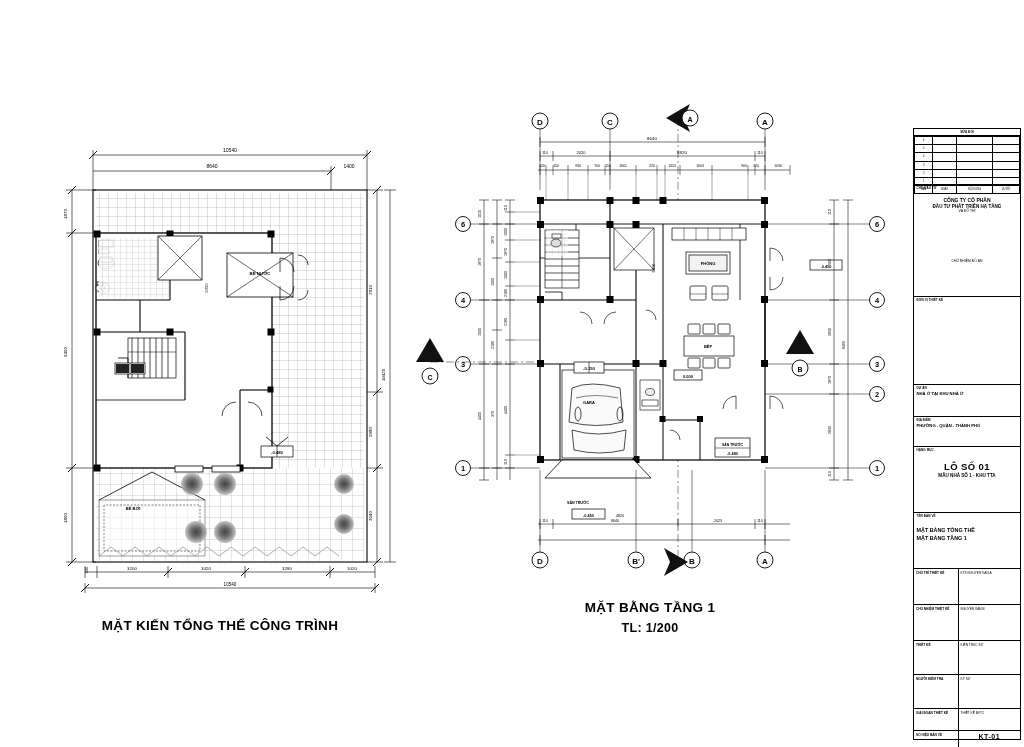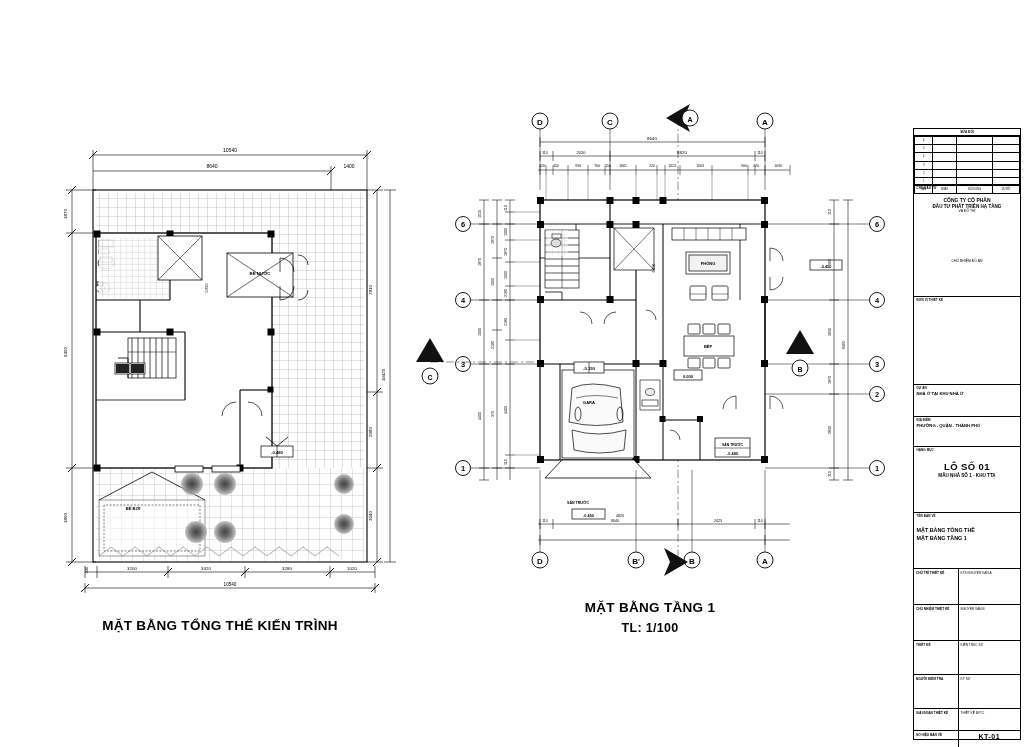--- a/index.html
+++ b/index.html
@@ -768,24 +768,24 @@
           <line x1="765" y1="552" x2="765" y2="470" stroke="#000" stroke-width="0.5"></line>
         </g>
       </g>
 
       <g>
         <path d="M664 548 L688 562 L664 576 L670 562 Z" fill="#111"></path>
       </g>
     </g>
   </svg>
 
-  <div class="dwg-title t-main" style="left:80px; top:618px; width:280px;">MẶT BẰNG TỔNG THỂ KIẾN TRÌNH</div>
+  <div class="dwg-title t-main" style="left:80px; top:618px; width:280px;">MẶT KIẾN TỔNG THỂ CÔNG TRÌNH</div>
 
   <div class="dwg-title t-main" style="left:545px; top:600px; width:210px;">MẶT BẰNG TẦNG 1</div>
-  <div class="dwg-title t-sub" style="left:545px; top:621px; width:210px;">TL: 1/100</div>
+  <div class="dwg-title t-sub" style="left:545px; top:621px; width:210px;">TL: 1/200</div>
 
   <div class="tblock">
 
     <div class="tb-row" style="height:56px;">
       <div class="rev-head">SỬA ĐỔI</div>
       <table class="rev-table">
         <tbody>
             <tr>
               <td>6</td>
               <td></td>

